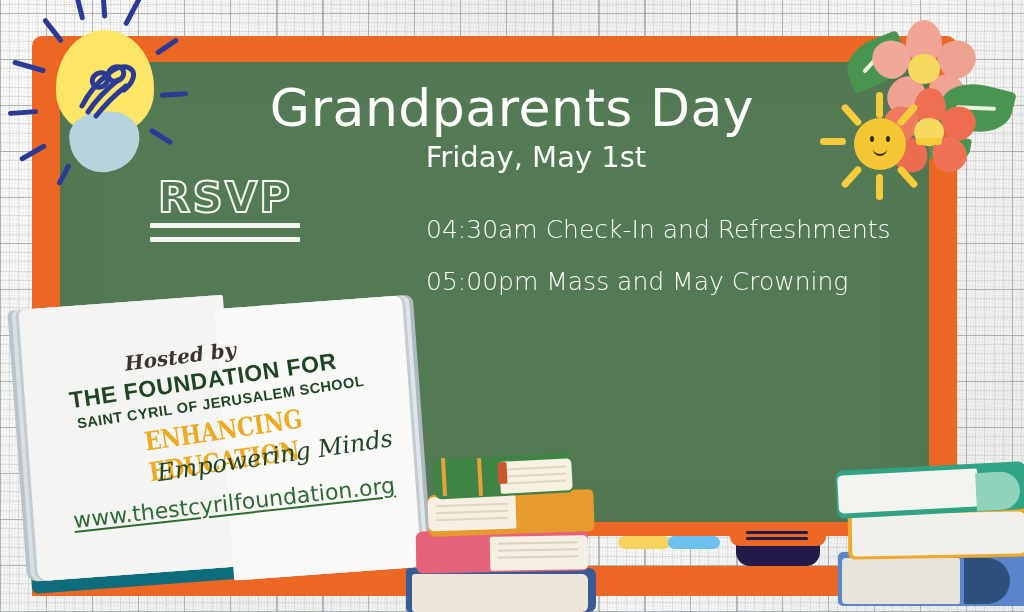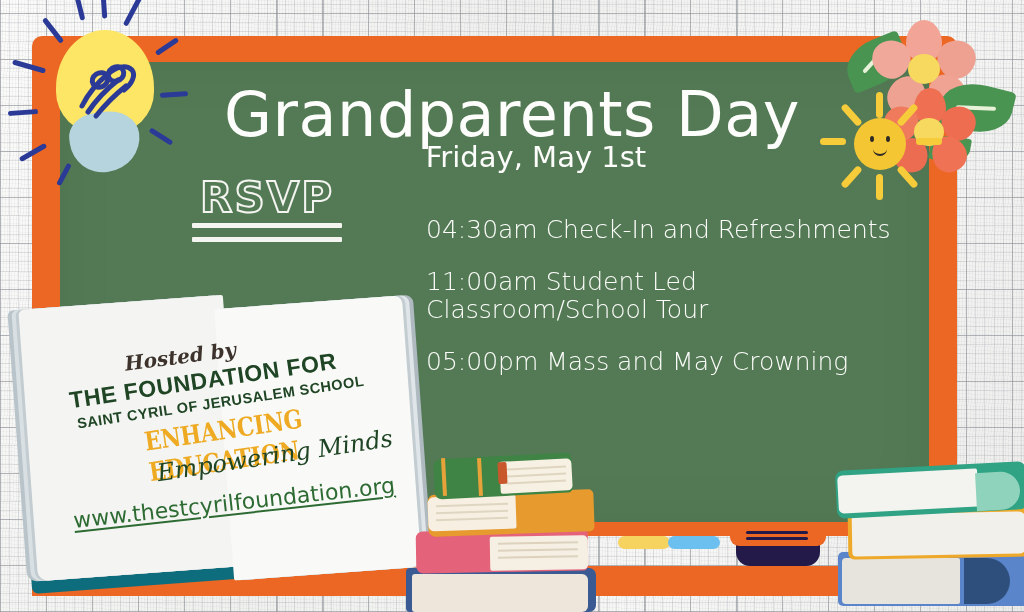--- a/index.html
+++ b/index.html
@@ -36,37 +36,37 @@
     box-shadow:inset 0 0 60px rgba(0,0,0,.07);
   }
   .ledge{
     position:absolute;left:0px;top:530px;width:828px;height:30px;
     background:#ec6723;z-index:6;
   }
 
   
   .title{
     position:absolute;left:0;top:78px;width:1024px;text-align:center;z-index:12;
-    color:#fdfdfb;font-size:62px;font-weight:400;letter-spacing:.5px;
+    color:#fdfdfb;font-size:52px;font-weight:400;letter-spacing:.5px;
     font-family:"DejaVu Sans",sans-serif;
   }
   .subtitle{
     position:absolute;left:0;top:140px;width:1024px;text-align:center;z-index:12;
     color:#fdfdfb;font-size:29px;font-weight:400;
     font-family:"DejaVu Sans",sans-serif;
     padding-left:24px;
   }
   .schedule{position:absolute;left:426px;top:216px;width:520px;z-index:12;}
   .sched-item{
     color:#fdfdfb;font-size:25px;line-height:1.12;margin-bottom:24px;
     font-family:"DejaVu Sans",sans-serif;font-weight:300;white-space:pre-line;
   }
 
   
-  .rsvp{position:absolute;left:150px;top:176px;z-index:12;width:150px;margin-left:42px;}
+  .rsvp{position:absolute;left:150px;top:176px;z-index:12;width:150px;}
   .rsvp-line{
     font-family:"DejaVu Sans",sans-serif;font-size:42px;font-weight:700;
     letter-spacing:2px;color:rgba(83,122,85,.35);
     -webkit-text-stroke:2px #f4f4f0;
     text-align:center;line-height:1.05;
   }
   .rsvp-rule{height:5px;background:#f4f4f0;margin:3px 0 9px 0;border-radius:1px;}
 
   
   .deco{position:absolute;z-index:9;}
@@ -238,22 +238,20 @@
   <div class="subtitle">Friday, May 1st</div>
 
   <div class="rsvp">
     <div class="rsvp-line">RSVP</div>
     <div class="rsvp-rule"></div>
     <div class="rsvp-rule"></div>
   </div>
 
   <div class="schedule">
     <div class="sched-item">04:30am Check-In and Refreshments</div>
-    <div class="sched-item">11:00am Student Led
-Classroom/School Tour</div>
     <div class="sched-item">05:00pm Mass and May Crowning</div>
   </div>
 
   <div class="frame" style="left:32px;top:36px;width:925px;height:500px;background:transparent;z-index:13;pointer-events:none;">
     <div class="ledge"></div>
   </div>
 
   <div class="chalk" style="left:618px;top:536px;width:52px;height:13px;background:#f6d25e;z-index:14;"></div>
   <div class="chalk" style="left:668px;top:536px;width:52px;height:13px;background:#6cc0ef;z-index:14;"></div>
 

